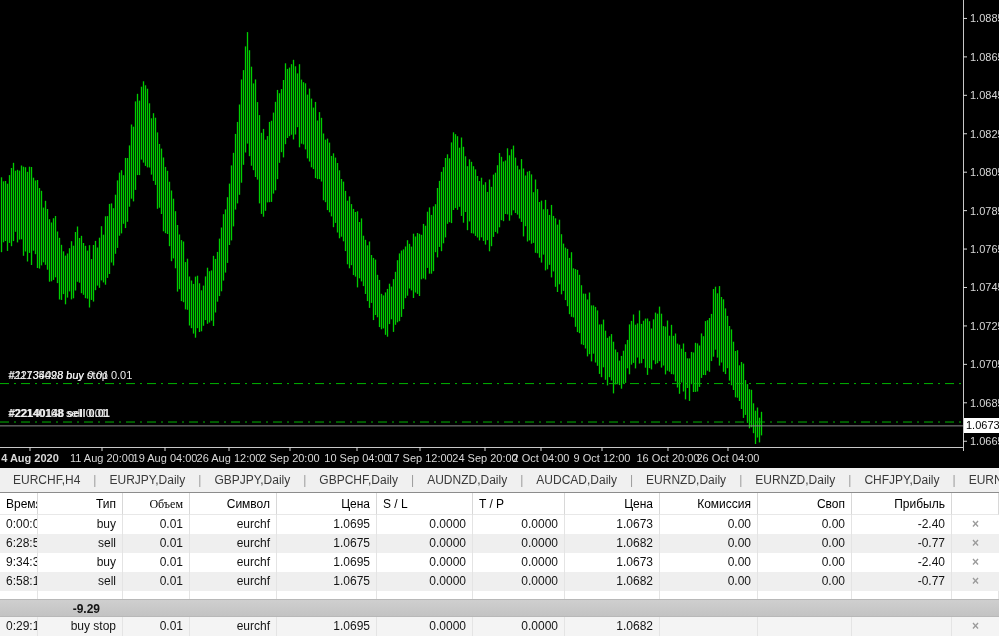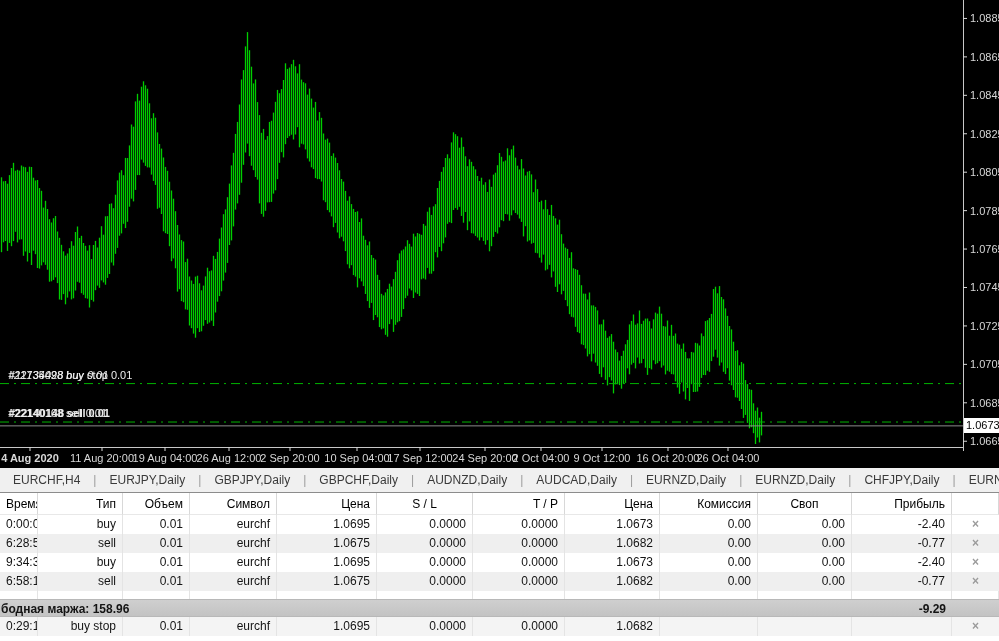--- a/index.html
+++ b/index.html
@@ -531,28 +531,28 @@
       <span class="tab-sep">|</span>
       <span class="tab">CHFJPY,Daily</span>
       <span class="tab-sep">|</span>
       <span class="tab">EURNZD,Daily</span>
     </div>
 
   <div class="terminal" id="terminal">
       <div class="t-row t-head">
         <div class="t-cell left" style="width: 38px; text-align: right;">Время</div>
         <div class="t-cell" style="width: 85px; text-align: right;">Тип</div>
-        <div class="t-cell" style="width: 67px; text-align: right;">Объем</div>
+        <div class="t-cell" style="width: 67px; text-align: right; font-family: Liberation Serif, serif;">Объем</div>
         <div class="t-cell" style="width: 87px; text-align: right;">Символ</div>
         <div class="t-cell" style="width: 100px; text-align: right;">Цена</div>
-        <div class="t-cell" style="width: 96px; text-align: center;">S / L</div>
-        <div class="t-cell" style="width: 92px; text-align: right;">T / P</div>
+        <div class="t-cell" style="width: 96px; text-align: left;">S / L</div>
+        <div class="t-cell" style="width: 92px; text-align: left;">T / P</div>
         <div class="t-cell" style="width: 95px; text-align: right;">Цена</div>
         <div class="t-cell" style="width: 98px; text-align: right;">Комиссия</div>
-        <div class="t-cell" style="width: 94px; text-align: center;">Своп</div>
+        <div class="t-cell" style="width: 94px; text-align: right;">Своп</div>
         <div class="t-cell" style="width: 100px; text-align: right;">Прибыль</div>
         <div class="t-cell" style="width: 47px; text-align: center;"></div>
       </div>
       <div class="t-row">
         <div class="t-cell left" style="width: 38px; text-align: right;">0:00:00</div>
         <div class="t-cell" style="width: 85px; text-align: right;">buy</div>
         <div class="t-cell" style="width: 67px; text-align: right;">0.01</div>
         <div class="t-cell" style="width: 87px; text-align: right;">eurchf</div>
         <div class="t-cell" style="width: 100px; text-align: right;">1.0695</div>
         <div class="t-cell" style="width: 96px; text-align: right;">0.0000</div>
@@ -613,21 +613,20 @@
         <div class="t-cell" style="width: 100px; text-align: right;"></div>
         <div class="t-cell" style="width: 96px; text-align: right;"></div>
         <div class="t-cell" style="width: 92px; text-align: right;"></div>
         <div class="t-cell" style="width: 95px; text-align: right;"></div>
         <div class="t-cell" style="width: 98px; text-align: right;"></div>
         <div class="t-cell" style="width: 94px; text-align: right;"></div>
         <div class="t-cell" style="width: 100px; text-align: right;"></div>
         <div class="t-cell" style="width: 47px; text-align: center;"></div>
       </div>
       <div class="t-summary">
-        <div class="lbl">бодная маржа: 158.96</div>
         <div class="pl">-9.29</div>
         <div class="sp"></div>
       </div>
       <div class="t-row pending">
         <div class="t-cell left" style="width: 38px; text-align: right;">0:29:16</div>
         <div class="t-cell" style="width: 85px; text-align: right;">buy stop</div>
         <div class="t-cell" style="width: 67px; text-align: right;">0.01</div>
         <div class="t-cell" style="width: 87px; text-align: right;">eurchf</div>
         <div class="t-cell" style="width: 100px; text-align: right;">1.0695</div>
         <div class="t-cell" style="width: 96px; text-align: right;">0.0000</div>

